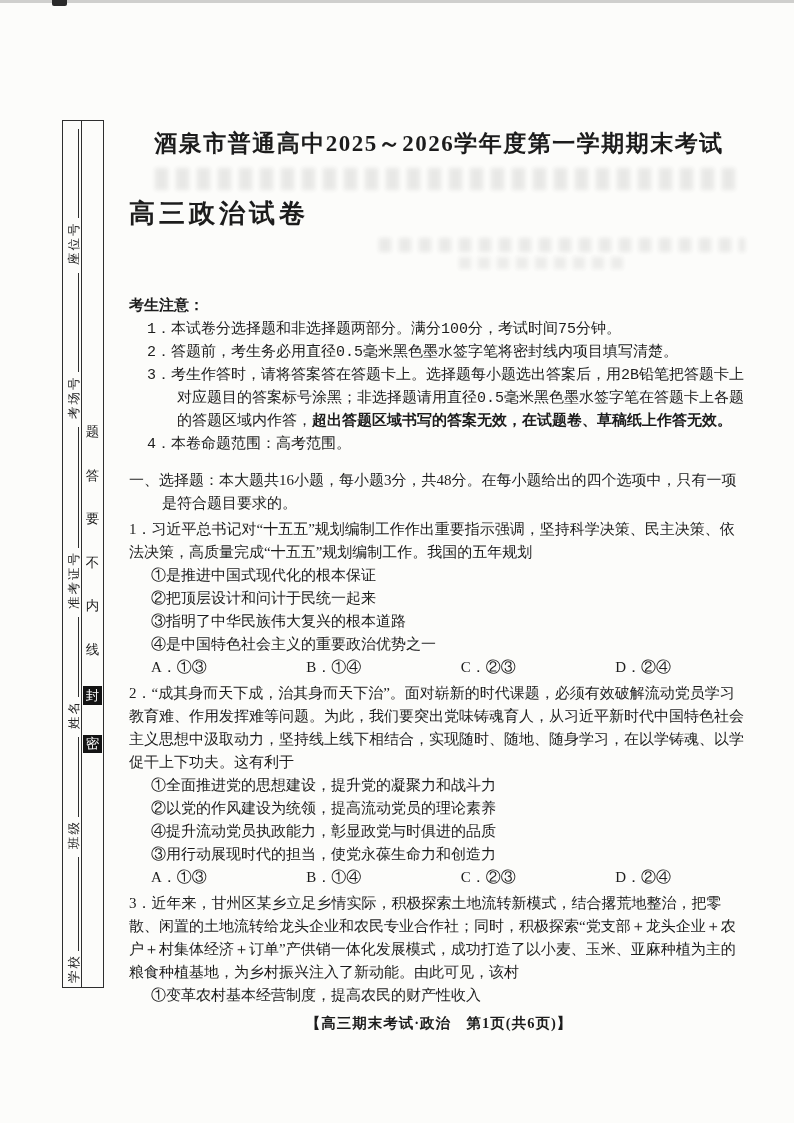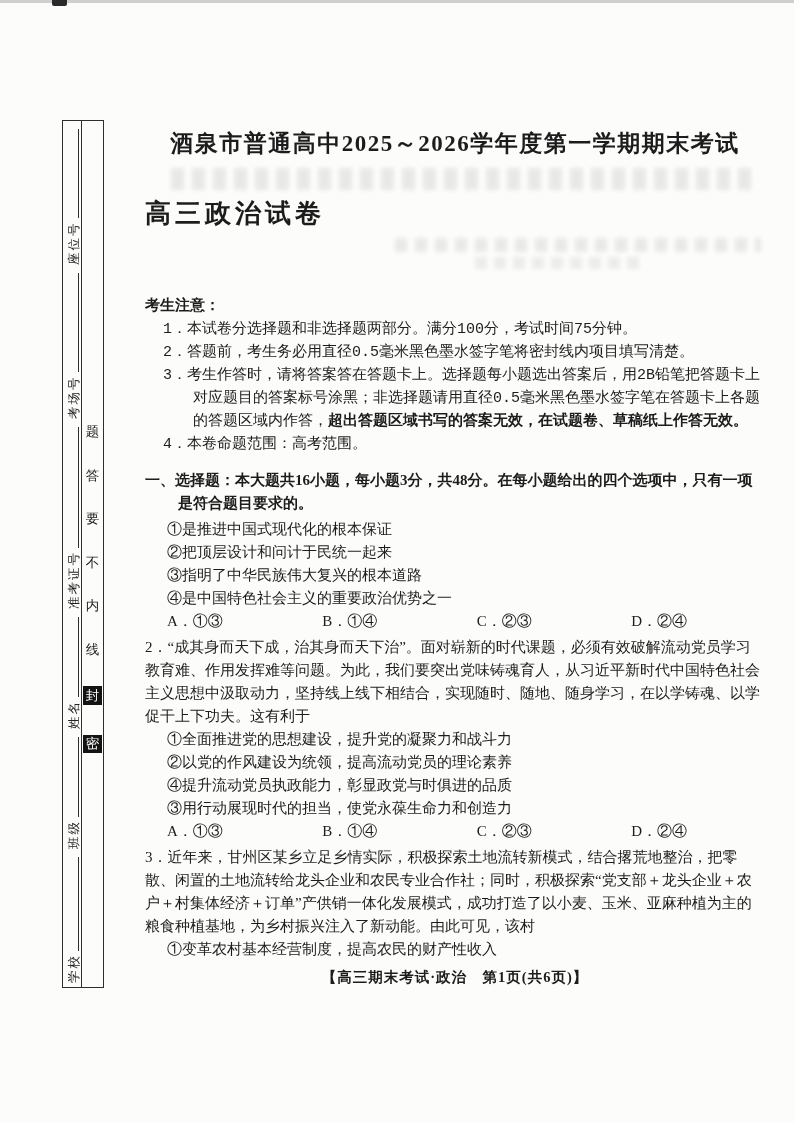--- a/index.html
+++ b/index.html
@@ -29,21 +29,21 @@
   .seal-chars {
     position:absolute; left:19px; top:0; bottom:0; width:21px;
     display:flex; flex-direction:column; align-items:center; justify-content:center;
     gap:30px; padding-top:70px; box-sizing:border-box;
     font-size:13.5px; color:#1d1d1d;
   }
   .seal-chars .ch { line-height:1; }
   .seal-chars .ch.dark { background:#141414; color:#ffffff; padding:2.5px 3px; }
 
   
-  .content { position:absolute; left:145px; top:118px; width:620px; font-size:15px; line-height:23px; }
+  .content { position:absolute; left:129px; top:118px; width:620px; font-size:15px; line-height:23px; }
   .title { font-size:23px; font-weight:bold; text-align:center; margin:10px 0 0; line-height:32px; letter-spacing:1.5px; }
   .subtitle { font-size:26px; font-weight:bold; text-align:left; margin:6px 0 0; line-height:36px; letter-spacing:4px; }
 
   .ghost { filter:blur(2px); opacity:.85; }
   .ghost-1 {
     height:22px; margin:8px 14px 0 26px;
     background:repeating-linear-gradient(90deg, rgba(70,70,70,.13) 0 13px, rgba(0,0,0,0) 13px 21px);
   }
   .ghost-2 {
     height:14px; margin:6px 4px 0 250px;
@@ -52,21 +52,21 @@
   .ghost-3 {
     height:12px; margin:5px 120px 0 330px;
     background:repeating-linear-gradient(90deg, rgba(70,70,70,.10) 0 12px, rgba(0,0,0,0) 12px 19px);
   }
 
   .notice { margin-top:26px;font-family:Liberation Mono, monospace; }
   .notice-head { font-weight:bold; }
   .nitem { margin-left:18px; padding-left:2em; text-indent:-2em; }
   .bold { font-weight:bold; }
 
-  .section-head { margin-top:13px; font-weight:bold; padding-left:2.2em; text-indent:-2.2em; }
+  .section-head { margin-top:13px; font-weight:normal; padding-left:2.2em; text-indent:-2.2em; }
 
   .question { margin-top:3px; }
   .stem { }
   .opt { padding-left:22px; }
   .choices { display:flex; justify-content:space-between; padding:0 78px 0 22px; }
 
   .footer { margin-top:5px; text-align:center; font-size:14.5px; font-weight:bold; letter-spacing:1px; }
 </style>
 </head>
 <body>
@@ -138,20 +138,21 @@
       <div class="notice-head">考生注意：</div>
       <div class="nitem">1．本试卷分选择题和非选择题两部分。满分100分，考试时间75分钟。</div>
       <div class="nitem">2．答题前，考生务必用直径0.5毫米黑色墨水签字笔将密封线内项目填写清楚。</div>
       <div class="nitem"><span>3．考生作答时，请将答案答在答题卡上。选择题每小题选出答案后，用2B铅笔把答题卡上对应题目的答案标号涂黑；非选择题请用直径0.5毫米黑色墨水签字笔在答题卡上各题的答题区域内作答，</span><span class="bold">超出答题区域书写的答案无效，在试题卷、草稿纸上作答无效。</span></div>
       <div class="nitem">4．本卷命题范围：高考范围。</div>
     </div>
 
     <div class="section-head">一、选择题：本大题共16小题，每小题3分，共48分。在每小题给出的四个选项中，只有一项是符合题目要求的。</div>
 
     <div class="question">
+      <div class="stem">1．习近平总书记对“十五五”规划编制工作作出重要指示强调，坚持科学决策、民主决策、依法决策，高质量完成“十五五”规划编制工作。我国的五年规划</div>
       <div class="opt">①是推进中国式现代化的根本保证</div>
       <div class="opt">②把顶层设计和问计于民统一起来</div>
       <div class="opt">③指明了中华民族伟大复兴的根本道路</div>
       <div class="opt">④是中国特色社会主义的重要政治优势之一</div>
       <div class="choices">
         <span>A．①③</span>
         <span>B．①④</span>
         <span>C．②③</span>
         <span>D．②④</span>
       </div>

